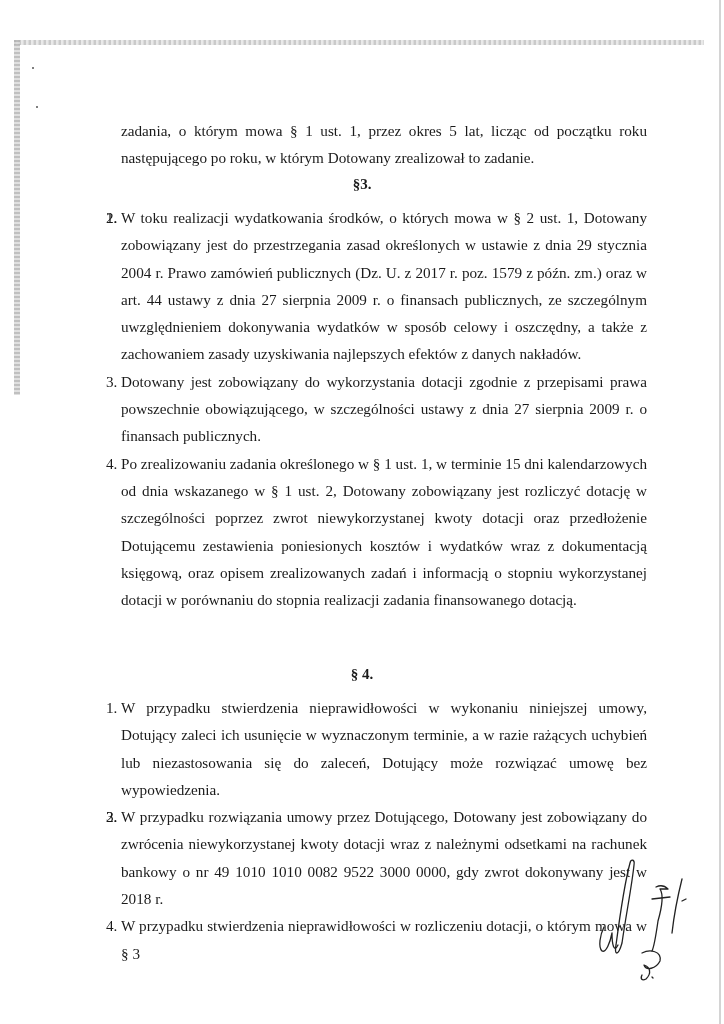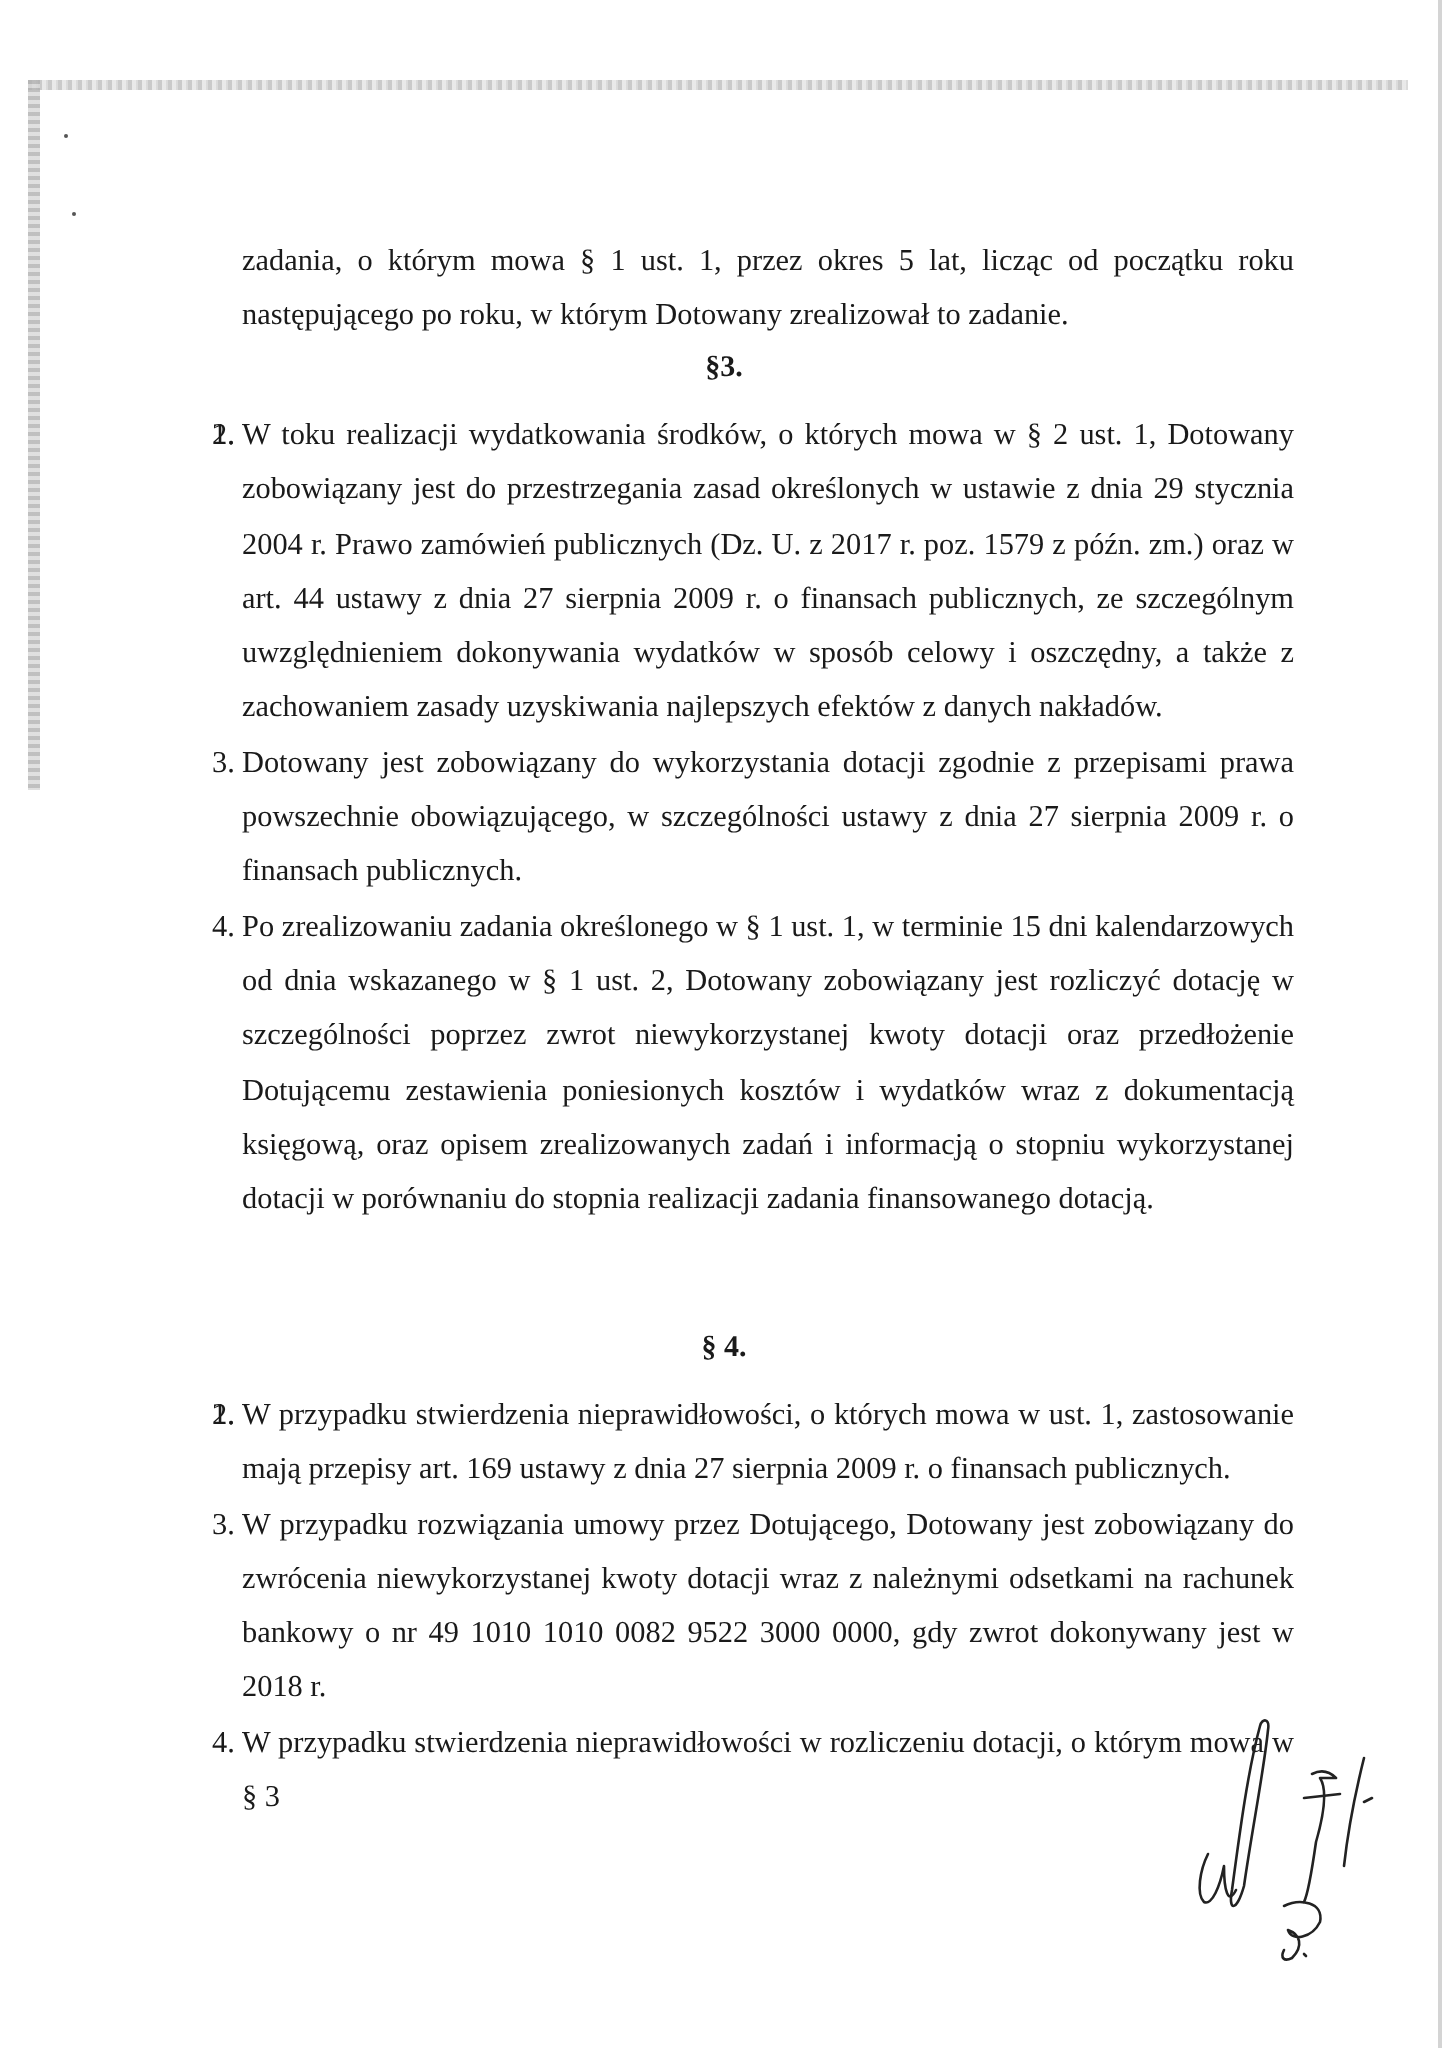--- a/index.html
+++ b/index.html
@@ -58,22 +58,22 @@
   <div class="heading" style="top:176px;">§3.</div>
   <ol class="items" style="top:204px;">
     <li><span class="num">1.</span></li>
     <li><span class="num">2.</span><span>W toku realizacji wydatkowania środków, o których mowa w § 2 ust. 1, Dotowany zobowiązany jest do przestrzegania zasad określonych w ustawie z dnia 29 stycznia 2004 r. Prawo zamówień publicznych (Dz. U. z 2017 r. poz. 1579 z późn. zm.) oraz w art. 44 ustawy z dnia 27 sierpnia 2009 r. o finansach publicznych, ze szczególnym uwzględnieniem dokonywania wydatków w sposób celowy i oszczędny, a także z zachowaniem zasady uzyskiwania najlepszych efektów z danych nakładów.</span></li>
     <li><span class="num">3.</span><span>Dotowany jest zobowiązany do wykorzystania dotacji zgodnie z przepisami prawa powszechnie obowiązującego, w szczególności ustawy z dnia 27 sierpnia 2009 r. o finansach publicznych.</span></li>
     <li><span class="num">4.</span><span>Po zrealizowaniu zadania określonego w § 1 ust. 1, w terminie 15 dni kalendarzowych od dnia wskazanego w § 1 ust. 2, Dotowany zobowiązany jest rozliczyć dotację w szczególności poprzez zwrot niewykorzystanej kwoty dotacji oraz przedłożenie Dotującemu zestawienia poniesionych kosztów i wydatków wraz z dokumentacją księgową, oraz opisem zrealizowanych zadań i informacją o stopniu wykorzystanej dotacji w porównaniu do stopnia realizacji zadania finansowanego dotacją.</span></li>
   </ol>
 
   <div class="heading" style="top:666px;">§ 4.</div>
   <ol class="items" style="top:694px;">
-    <li><span class="num">1.</span></li>
-    <li><span class="num">2.</span><span>W przypadku stwierdzenia nieprawidłowości, o których mowa w ust. 1, zastosowanie mają przepisy art. 169 ustawy z dnia 27 sierpnia 2009 r. o finansach publicznych.</span></li>
+    <li><span class="num">1.</span><span>W przypadku stwierdzenia nieprawidłowości w wykonaniu niniejszej umowy, Dotujący zaleci ich usunięcie w wyznaczonym terminie, a w razie rażących uchybień lub niezastosowania się do zaleceń, Dotujący może rozwiązać umowę bez wypowiedzenia.</span></li>
+    <li><span class="num">2.</span></li>
     <li><span class="num">3.</span><span>W przypadku rozwiązania umowy przez Dotującego, Dotowany jest zobowiązany do zwrócenia niewykorzystanej kwoty dotacji wraz z należnymi odsetkami na rachunek bankowy o nr 49 1010 1010 0082 9522 3000 0000, gdy zwrot dokonywany jest w 2018 r.</span></li>
     <li><span class="num">4.</span><span>W przypadku stwierdzenia nieprawidłowości w rozliczeniu dotacji, o którym mowa w § 3</span></li>
   </ol>
 
   <svg class="signature" viewBox="0 0 110 130">
     <g fill="none" stroke="#222" stroke-width="1.3" stroke-linecap="round" stroke-linejoin="round">
       <path d="M40 8 C 34 30, 30 60, 26 90 C 24 100, 28 102, 32 88 C 36 60, 42 30, 44 10 C 45 4, 41 4, 40 8"></path>
       <path d="M14 72 C 10 80, 8 92, 12 96 C 16 98, 20 88, 22 78 C 22 90, 24 98, 28 90"></path>
       <path d="M66 32 C 70 30, 74 30, 78 34 L 70 34 C 74 40, 72 52, 68 66 C 66 80, 64 92, 62 96"></path>
       <path d="M62 44 L 80 42"></path>

